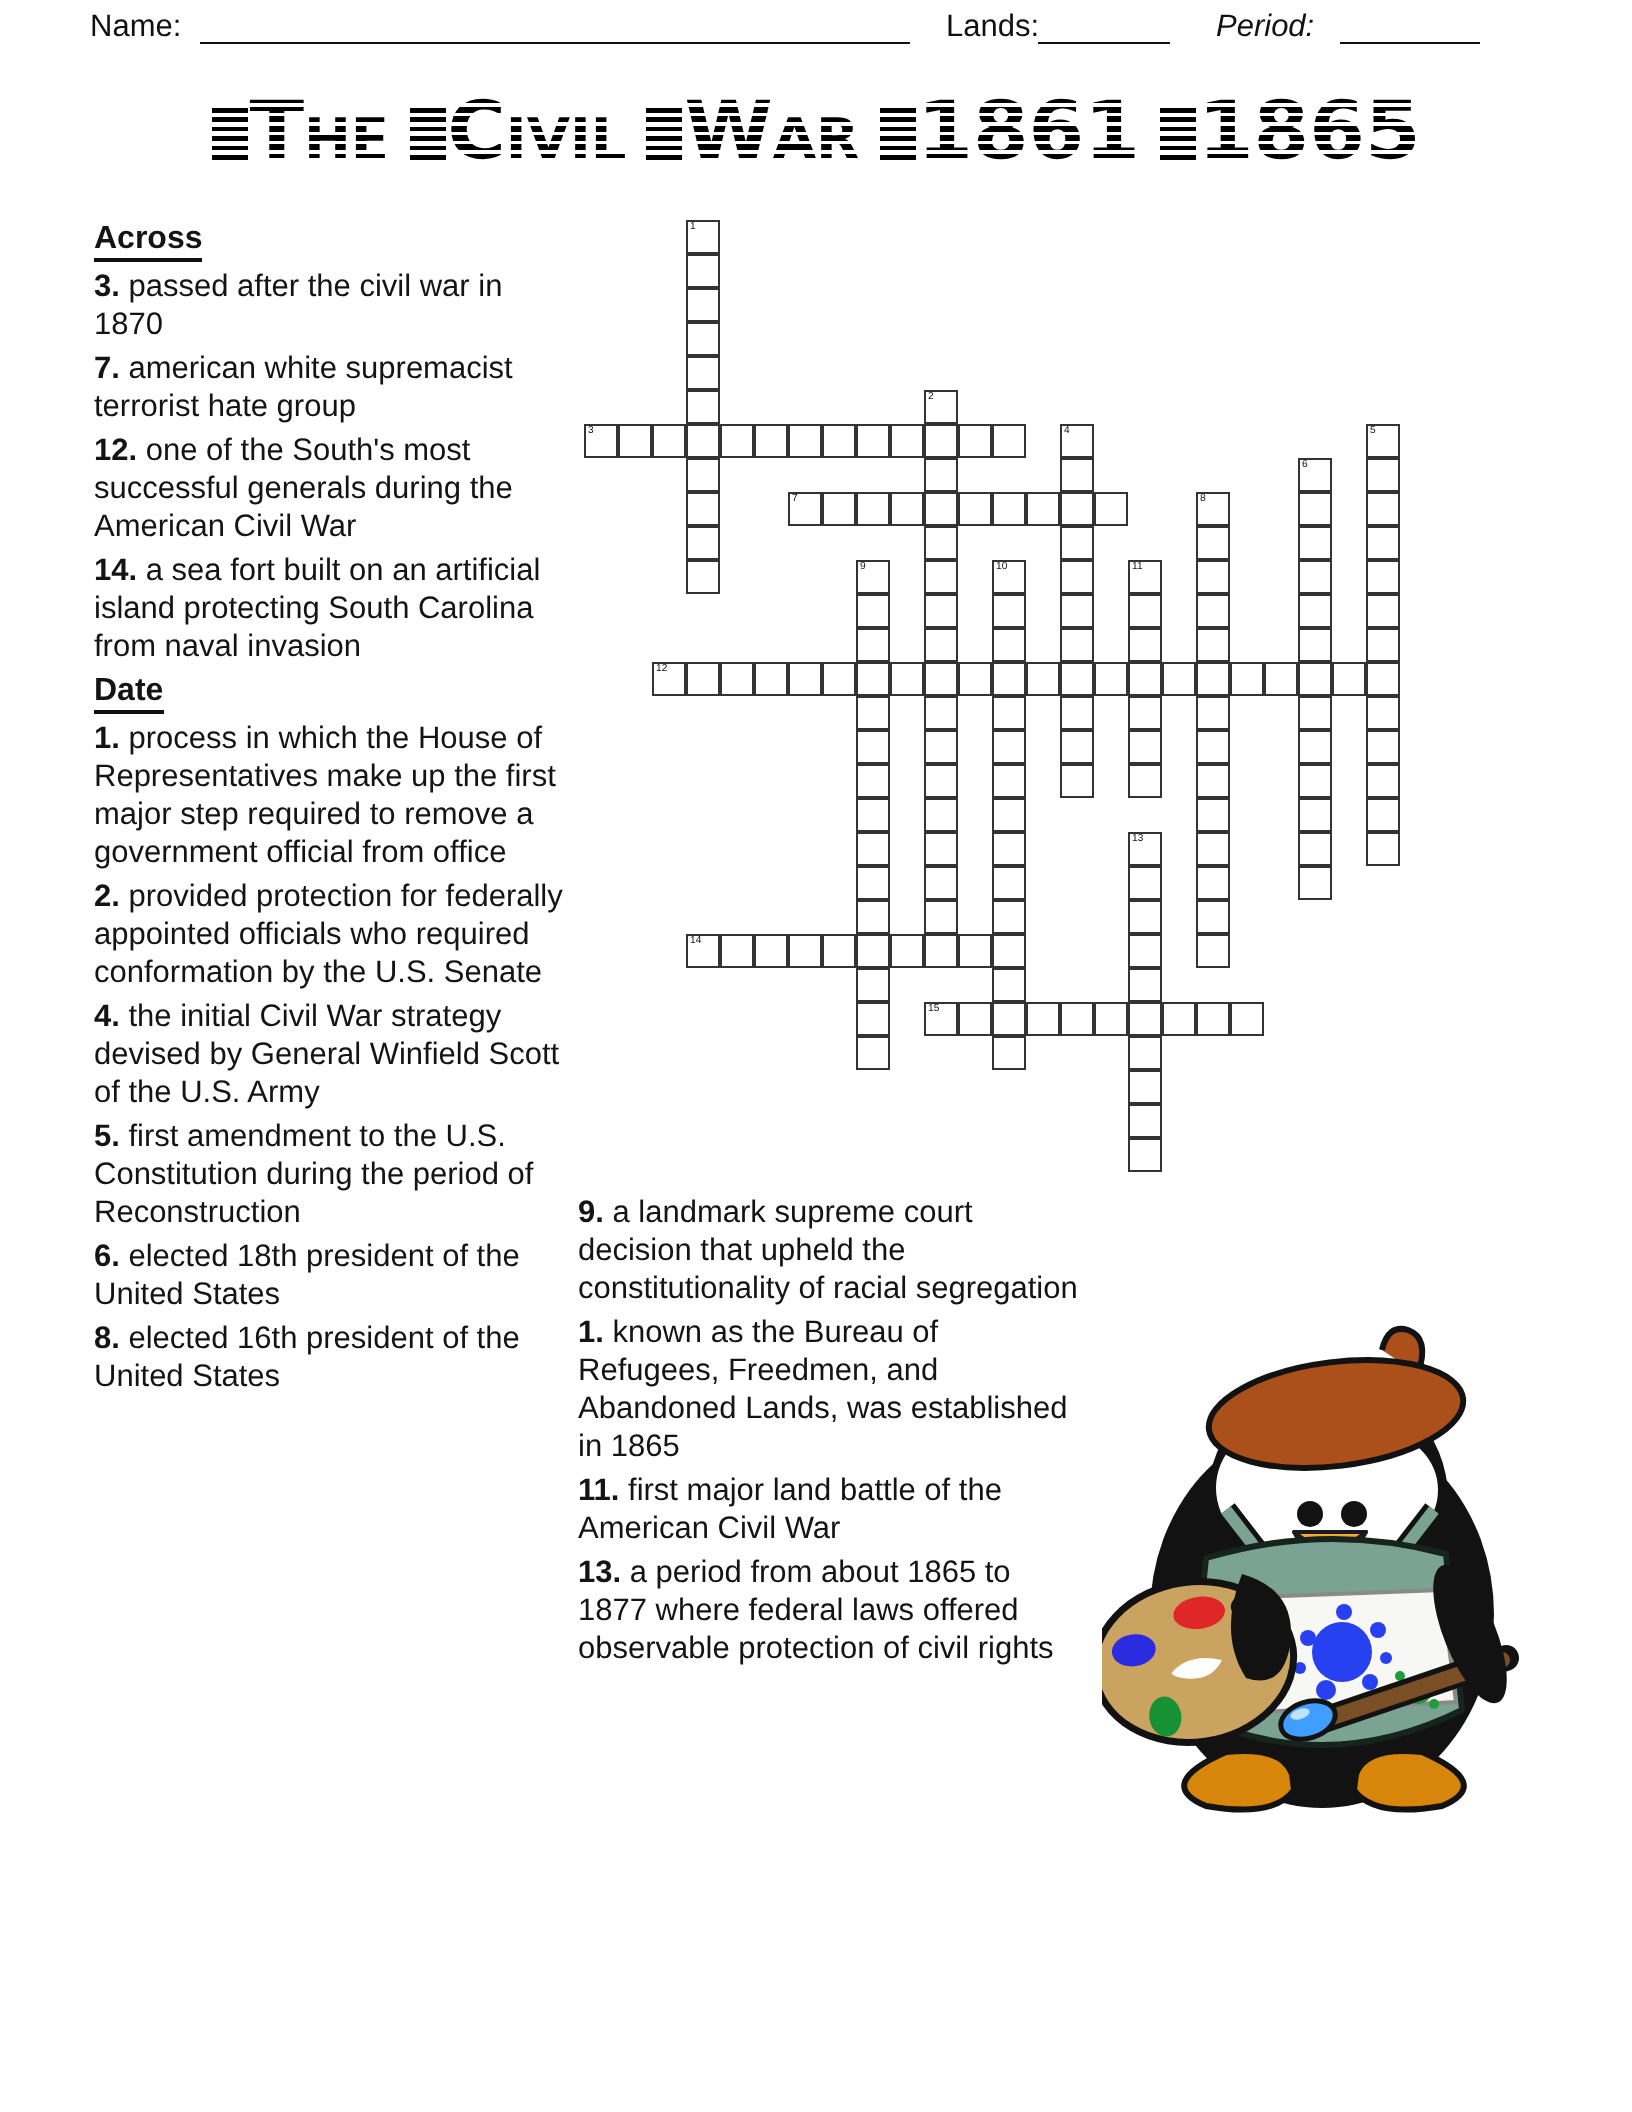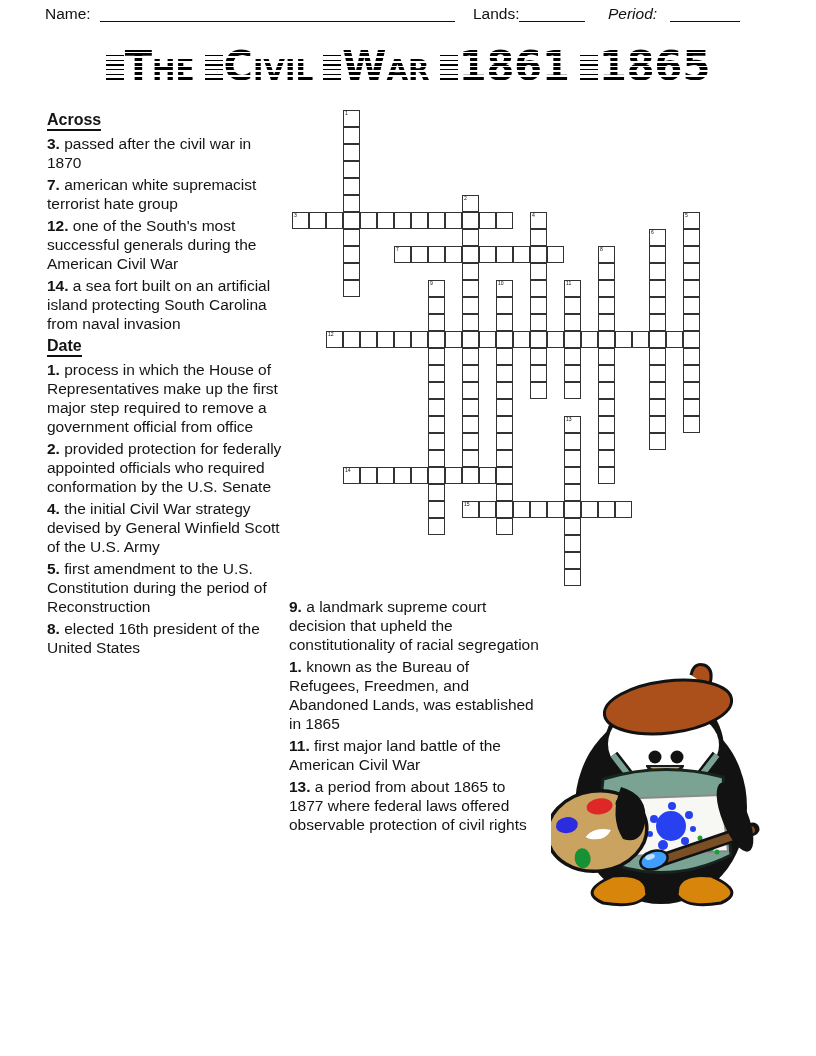--- a/index.html
+++ b/index.html
@@ -61,20 +61,21 @@
         <p class="clue"><b>7.</b> american white supremacist terrorist hate group</p>
         <p class="clue"><b>12.</b> one of the South's most successful generals during the American Civil War</p>
         <p class="clue"><b>14.</b> a sea fort built on an artificial island protecting South Carolina from naval invasion</p>
       </div>
     <p class="sec-head down"><span>Date</span></p>
     <div id="down-list-1">
         <p class="clue"><b>1.</b> process in which the House of Representatives make up the first major step required to remove a government official from office</p>
         <p class="clue"><b>2.</b> provided protection for federally appointed officials who required conformation by the U.S. Senate</p>
         <p class="clue"><b>4.</b> the initial Civil War strategy devised by General Winfield Scott of the U.S. Army</p>
         <p class="clue"><b>5.</b> first amendment to the U.S. Constitution during the period of Reconstruction</p>
+        <p class="clue"><b>6.</b> elected 18th president of the United States</p>
         <p class="clue"><b>8.</b> elected 16th president of the United States</p>
       </div>
   </div>
 
   <div class="clue-col" id="clues-mid">
     <div id="down-list-2">
         <p class="clue"><b>9.</b> a landmark supreme court decision that upheld the constitutionality of racial segregation</p>
         <p class="clue"><b>1.</b> known as the Bureau of Refugees, Freedmen, and Abandoned Lands, was established in 1865</p>
         <p class="clue"><b>11.</b> first major land battle of the American Civil War</p>
         <p class="clue"><b>13.</b> a period from about 1865 to 1877 where federal laws offered observable protection of civil rights</p>

